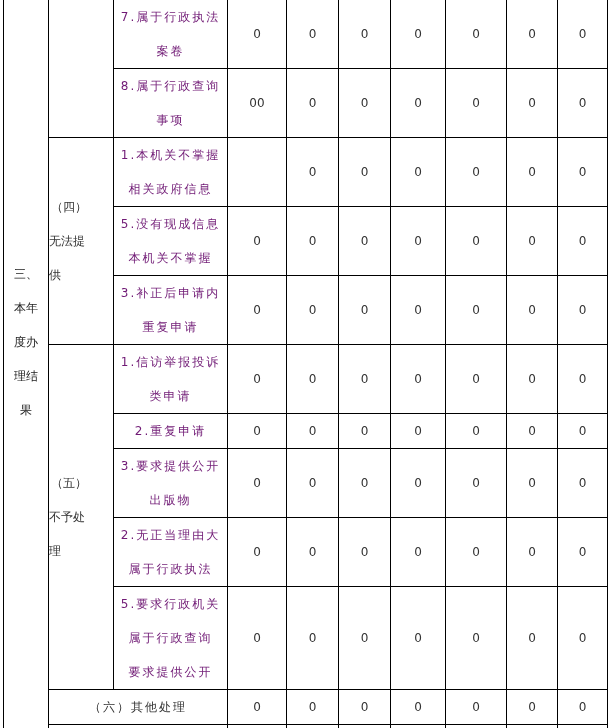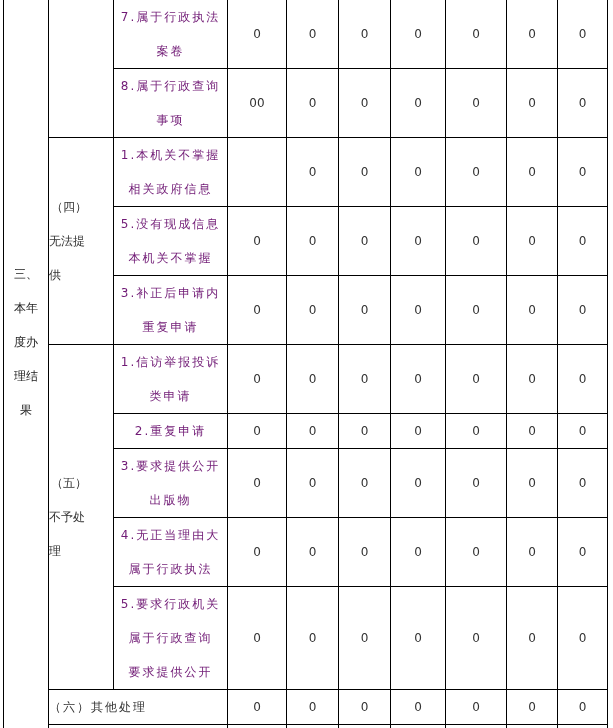--- a/index.html
+++ b/index.html
@@ -4,21 +4,21 @@
 <style>
   html, body { margin: 0; padding: 0; background: #ffffff; }
   body { width: 613px; height: 728px; overflow: hidden; position: relative; font-family: "DejaVu Sans", sans-serif; color: #333; }
   table.report { position: absolute; left: 3px; top: -1px; border-collapse: collapse; table-layout: fixed; }
   table.report td { border: 1.5px solid #000; padding: 0; font-size: 12px; vertical-align: middle; }
   td.sec { text-align: center; font-size: 13px; line-height: 34px; color: #222; vertical-align: middle; }
   td.grp { font-size: 11.5px; line-height: 34px; padding-left: 8px; color: #333; }
   td.grp .gtitle { padding-left: 2px; }
   td.item { font-size: 11.5px; line-height: 34px; padding-left: 6px; padding-right: 4px; letter-spacing: 2px; color: #701a75; text-align: center; }
   td.num { text-align: center; font-size: 13px; color: #333; }
-  td.wide { font-size: 11.5px; padding-left: 10px; letter-spacing: 2px; color: #333; }
+  td.wide { font-size: 11.5px; padding-left: 10px; letter-spacing: 2px; color: #333; text-align: center; }
 </style>
 </head>
 <body>
 
 <table class="report">
   <colgroup>
     <col style="width:45px">
     <col style="width:65px">
     <col style="width:114px">
     <col style="width:59px">
@@ -157,21 +157,21 @@
       <td class="num">0</td>
       <td class="num">0</td>
       <td class="num">0</td>
       <td class="num">0</td>
       <td class="num">0</td>
       <td class="num">0</td>
     </tr>
 
     <tr style="height:69px">
       <td class="item">
-        <div>4.无正当理由大</div>
+        <div>2.无正当理由大</div>
         <div>属于行政执法</div>
       </td>
       <td class="num">0</td>
       <td class="num">0</td>
       <td class="num">0</td>
       <td class="num">0</td>
       <td class="num">0</td>
       <td class="num">0</td>
       <td class="num">0</td>
     </tr>

